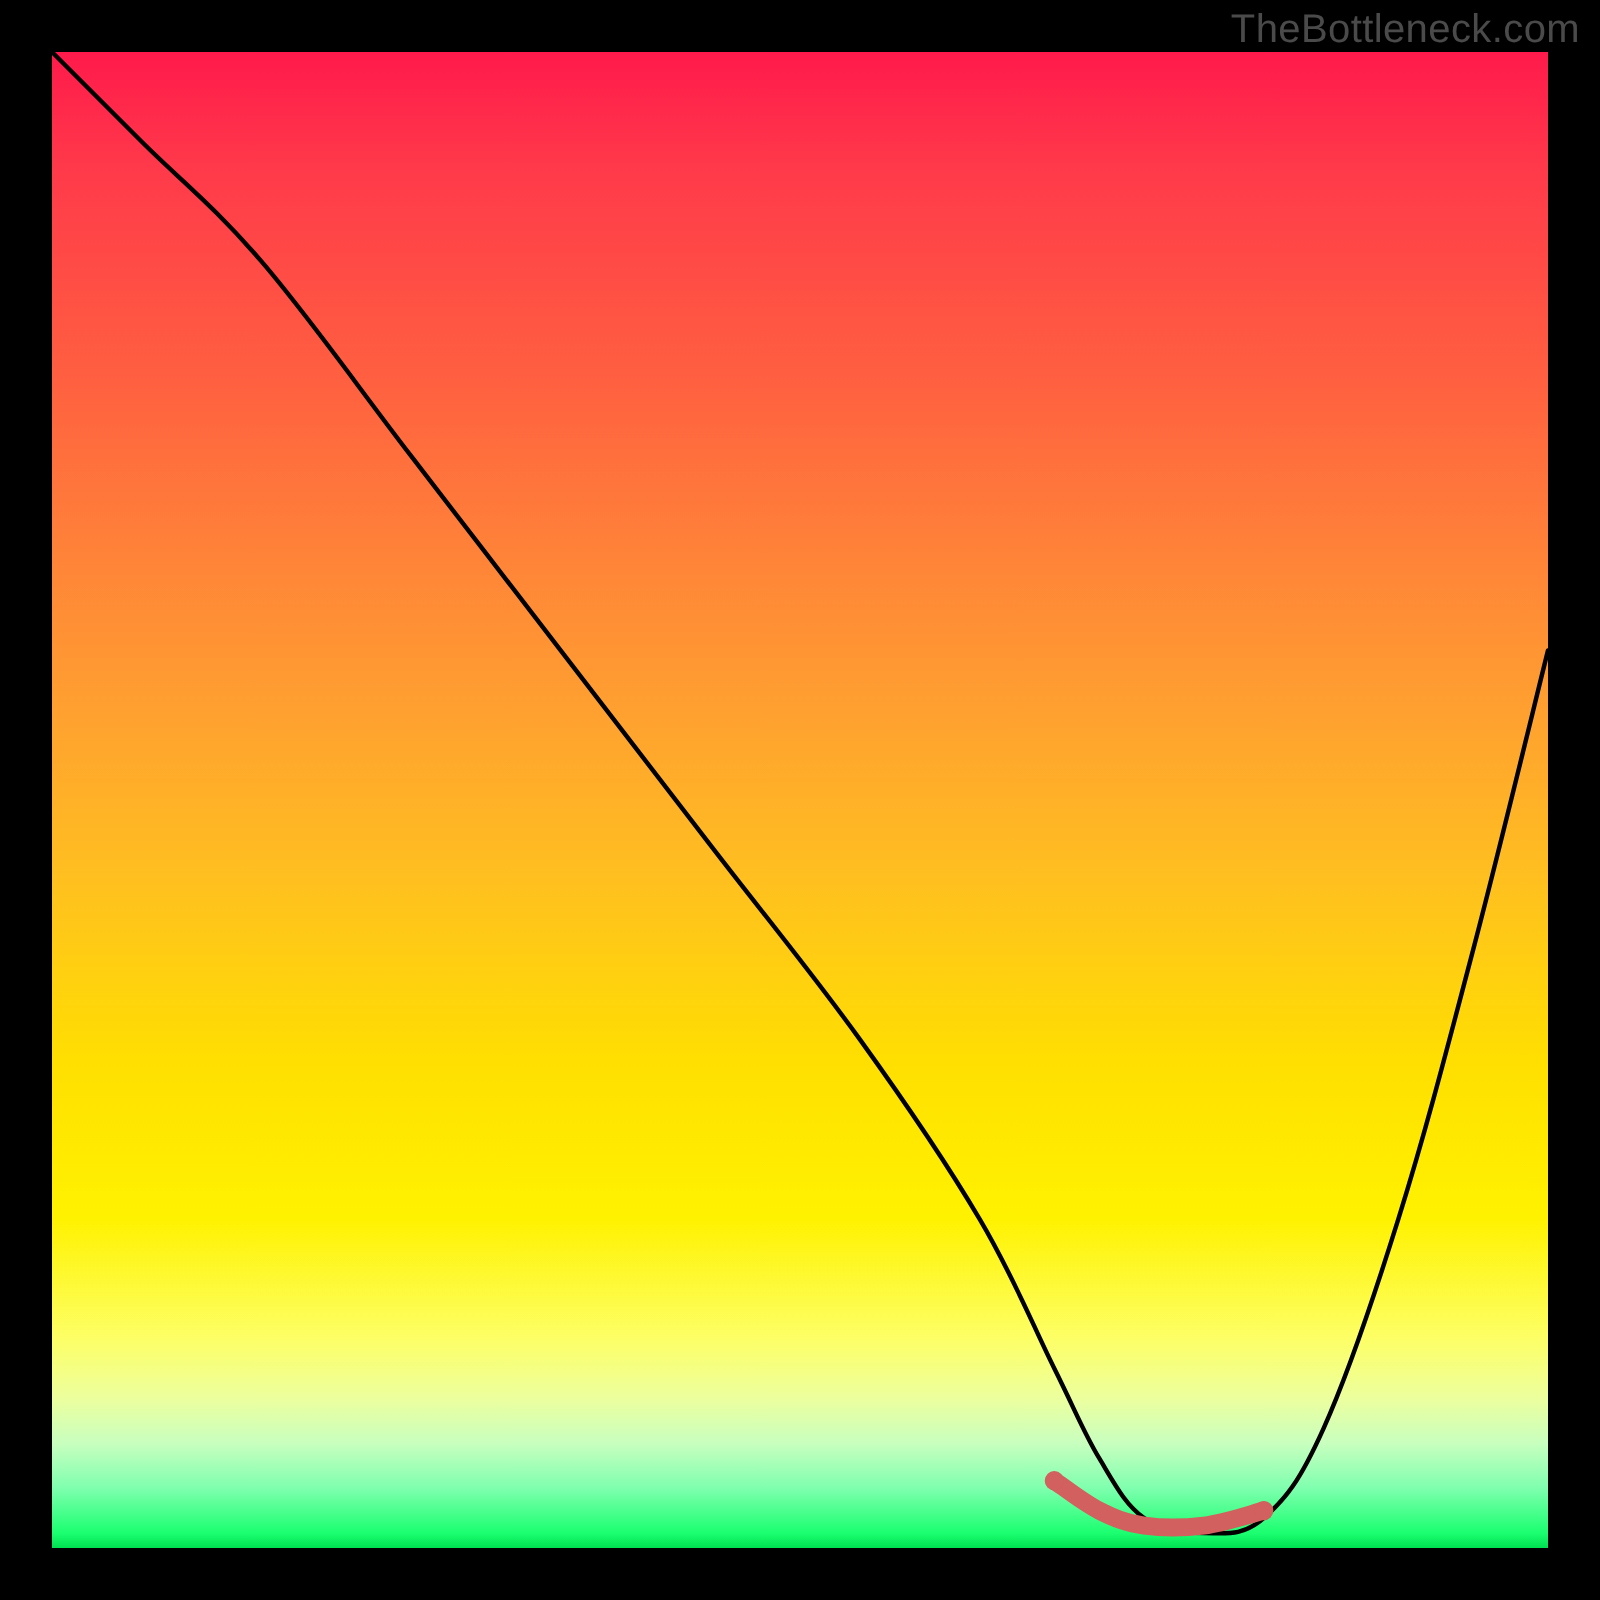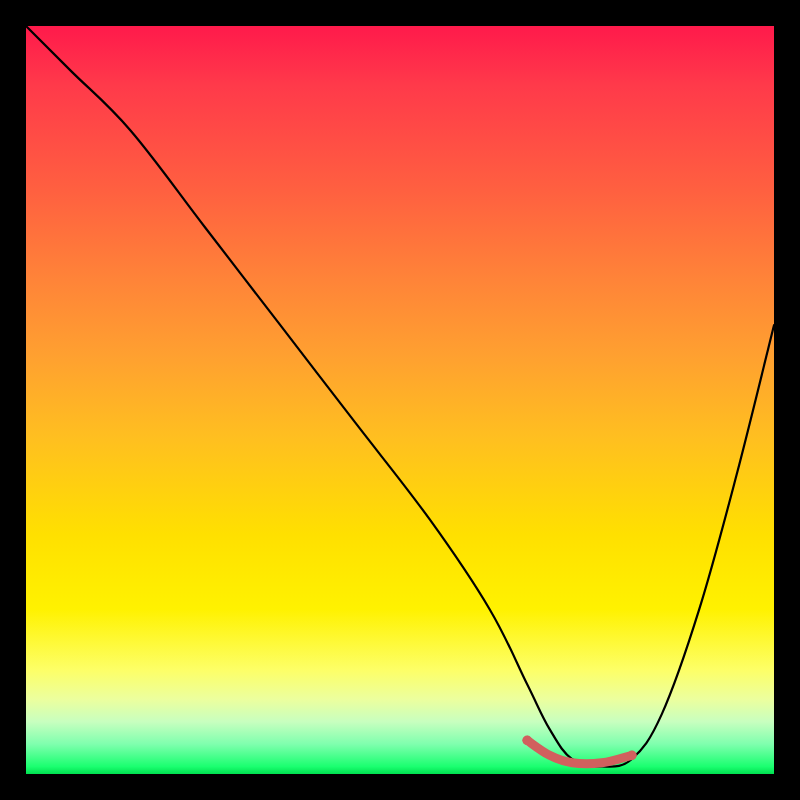--- a/index.html
+++ b/index.html
@@ -76,20 +76,21 @@
     stroke-linejoin: round;
   }
   .trough-dotpair {
     fill: #d1605e;
   }
 </style>
 </head>
 <body>
 
 <div class="frame">
+  <div class="watermark">TheBottleneck.com</div>
   <div class="plot">
     <svg class="curves" viewBox="0 0 748 748" preserveAspectRatio="none">
       <path id="main-curve" class="curve-main" d="M 0 0 C 8.078399999999998 8.078399999999998, 26.030399999999993 26.03039999999999, 44.879999999999995 44.879999999999995 C 63.7296 63.729600000000005, 80.48480000000002 76.44560000000001, 104.72000000000001 104.72000000000003 C 128.95520000000002 132.99440000000004, 152.59199999999998 166.95360000000005, 179.51999999999998 201.96000000000004 C 206.44799999999998 236.96640000000002, 227.39200000000002 264.1936, 254.32000000000002 299.2 C 281.24800000000005 334.2064, 302.192 361.4336, 329.12 396.44 C 356.048 431.4464, 379.6848 460.0199999999999, 403.92 493.67999999999995 C 428.15520000000004 527.3399999999999, 446.2568 553.8192, 463.76 583.44 C 481.2632 613.0608000000001, 490.3888 636.6976, 501.16 658.24 C 511.93120000000005 679.7824, 515.5216 689.6560000000001, 523.6 703.12 C 531.6784 716.584, 536.6152 726.308, 546.04 733.04 C 555.4648 739.7719999999999, 565.1888 740.52, 575.96 740.52 C 586.7312000000001 740.52, 595.1088 742.4648, 605.88 733.04 C 616.6512 723.6152, 623.6823999999999 715.088, 635.8 688.16 C 647.9176 661.232, 659.736 626.5248, 673.2 583.44 C 686.6640000000001 540.3552000000001, 697.1360000000001 499.96320000000003, 710.6 448.8 C 724.064 397.6368, 741.268 326.128, 748 299.2"></path>
       <path id="trough-curve" class="trough" d="M 501.16 714.34 C 505.1992 717.0328000000001, 515.5216 725.2608, 523.6 729.3 C 531.6784 733.3391999999999, 536.6152 735.4336, 546.04 736.78 C 555.4648 738.1264, 565.1888 738.1264, 575.96 736.78 C 586.7312000000001 735.4336, 600.4944 730.6464, 605.88 729.3"></path>
       <g id="trough-dots">
           <circle cx="501.16" cy="714.34" r="4.8" class="trough-dotpair"></circle>
           <circle cx="605.88" cy="729.3" r="4.8" class="trough-dotpair"></circle>
         </g>
     </svg>
   </div>

